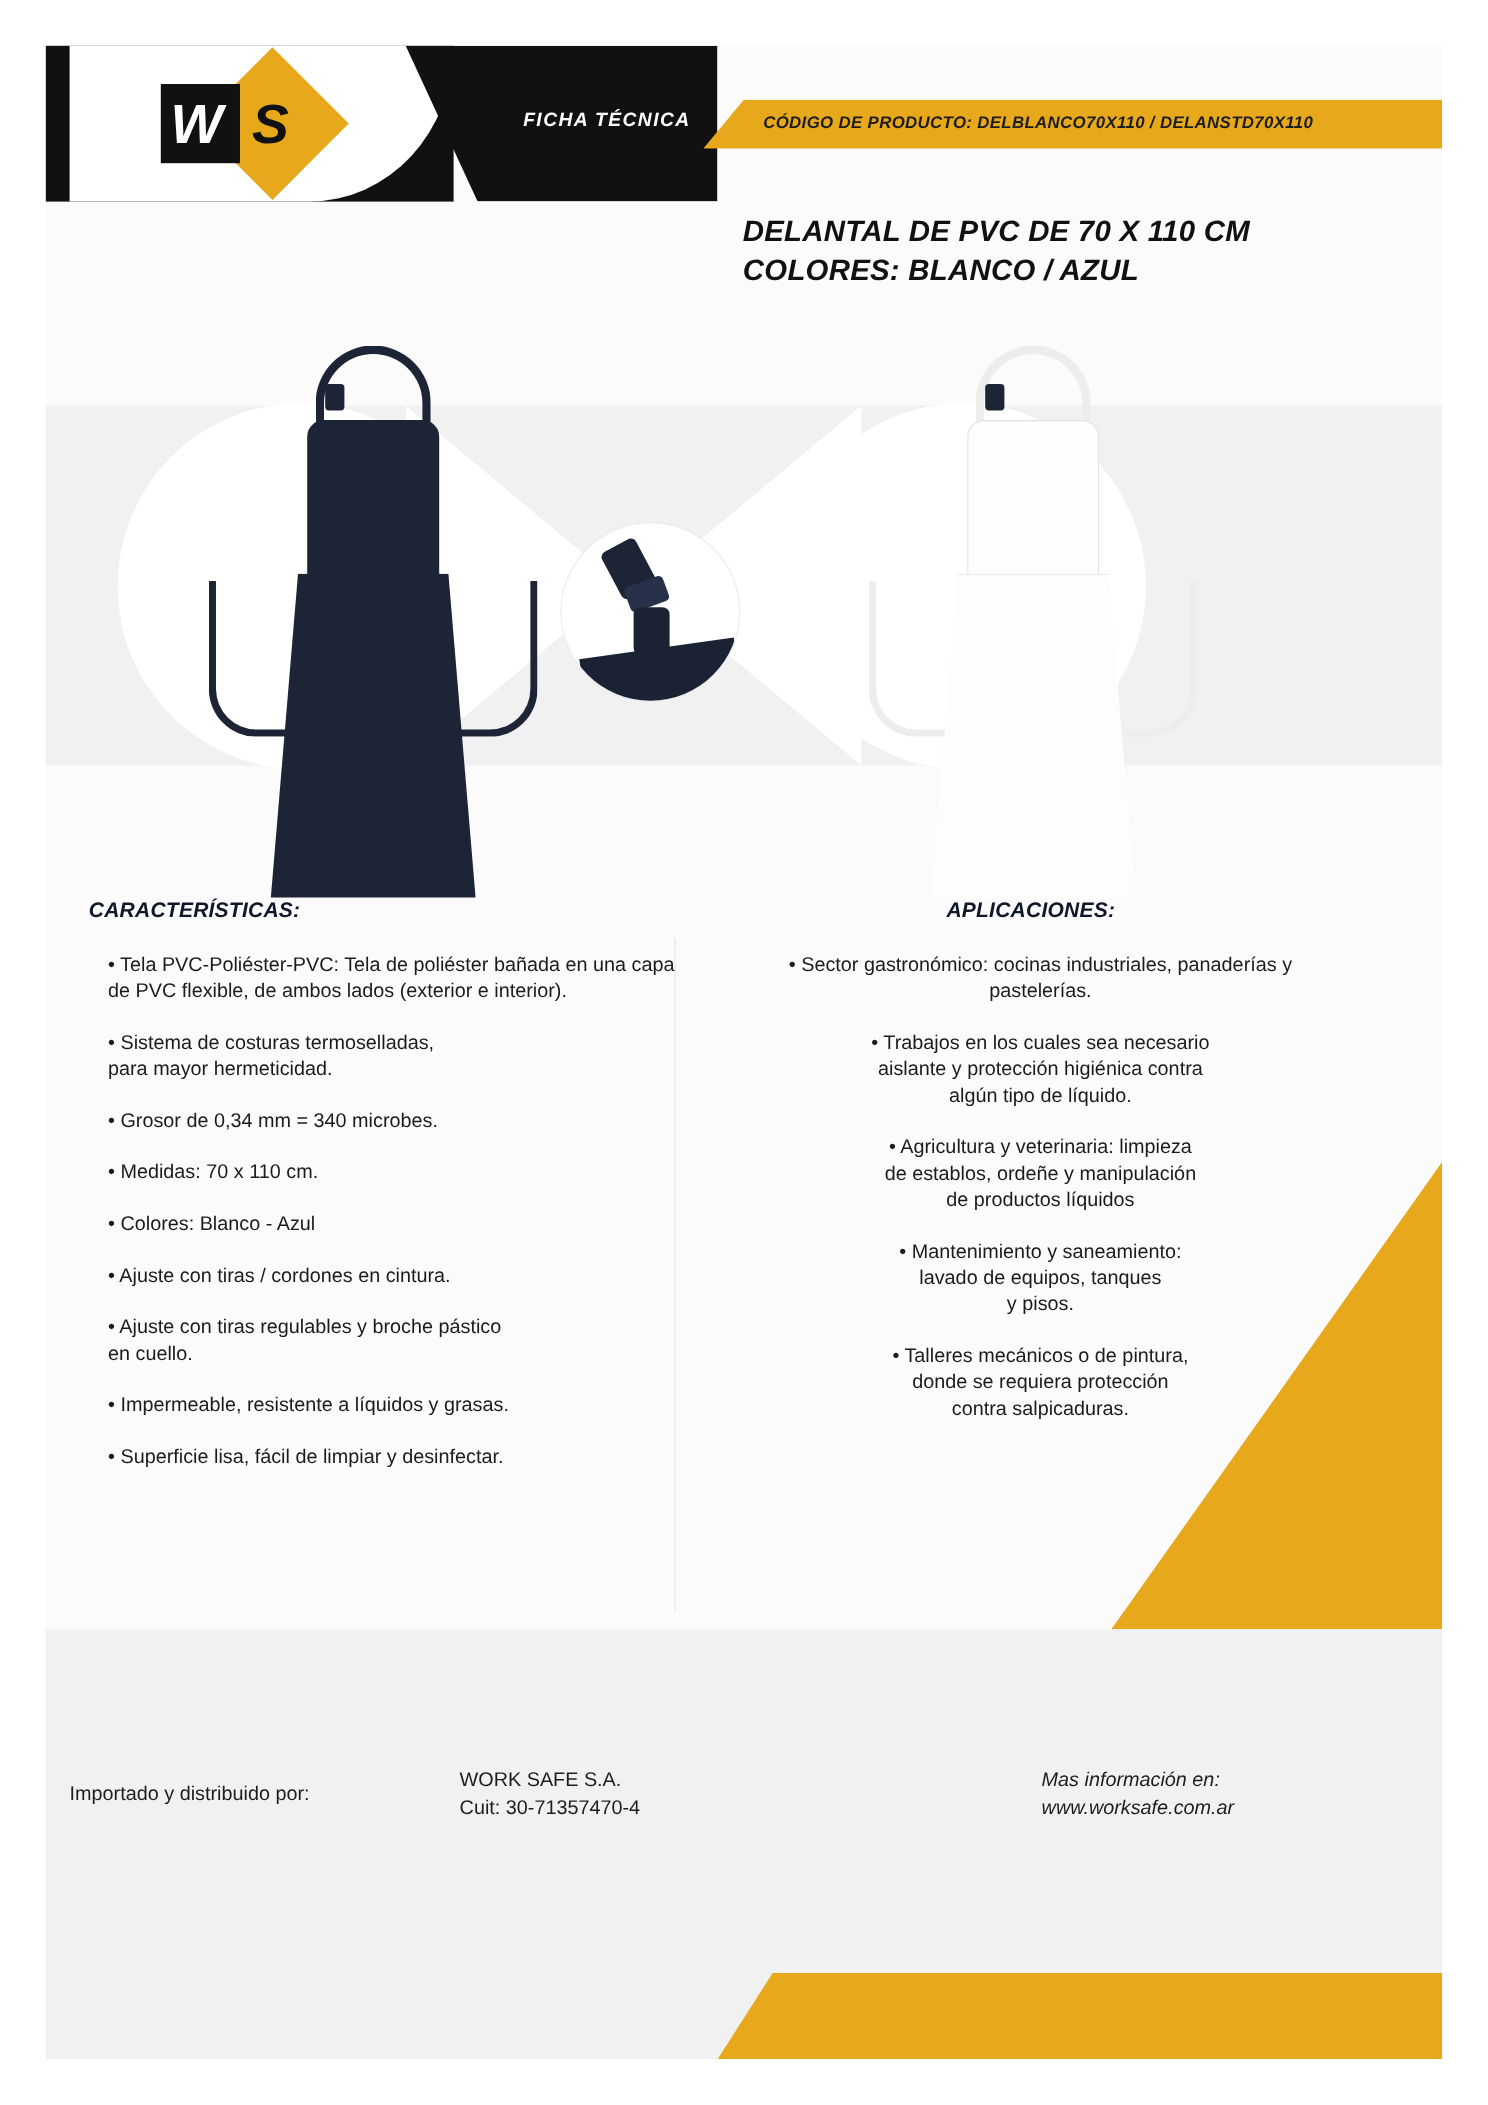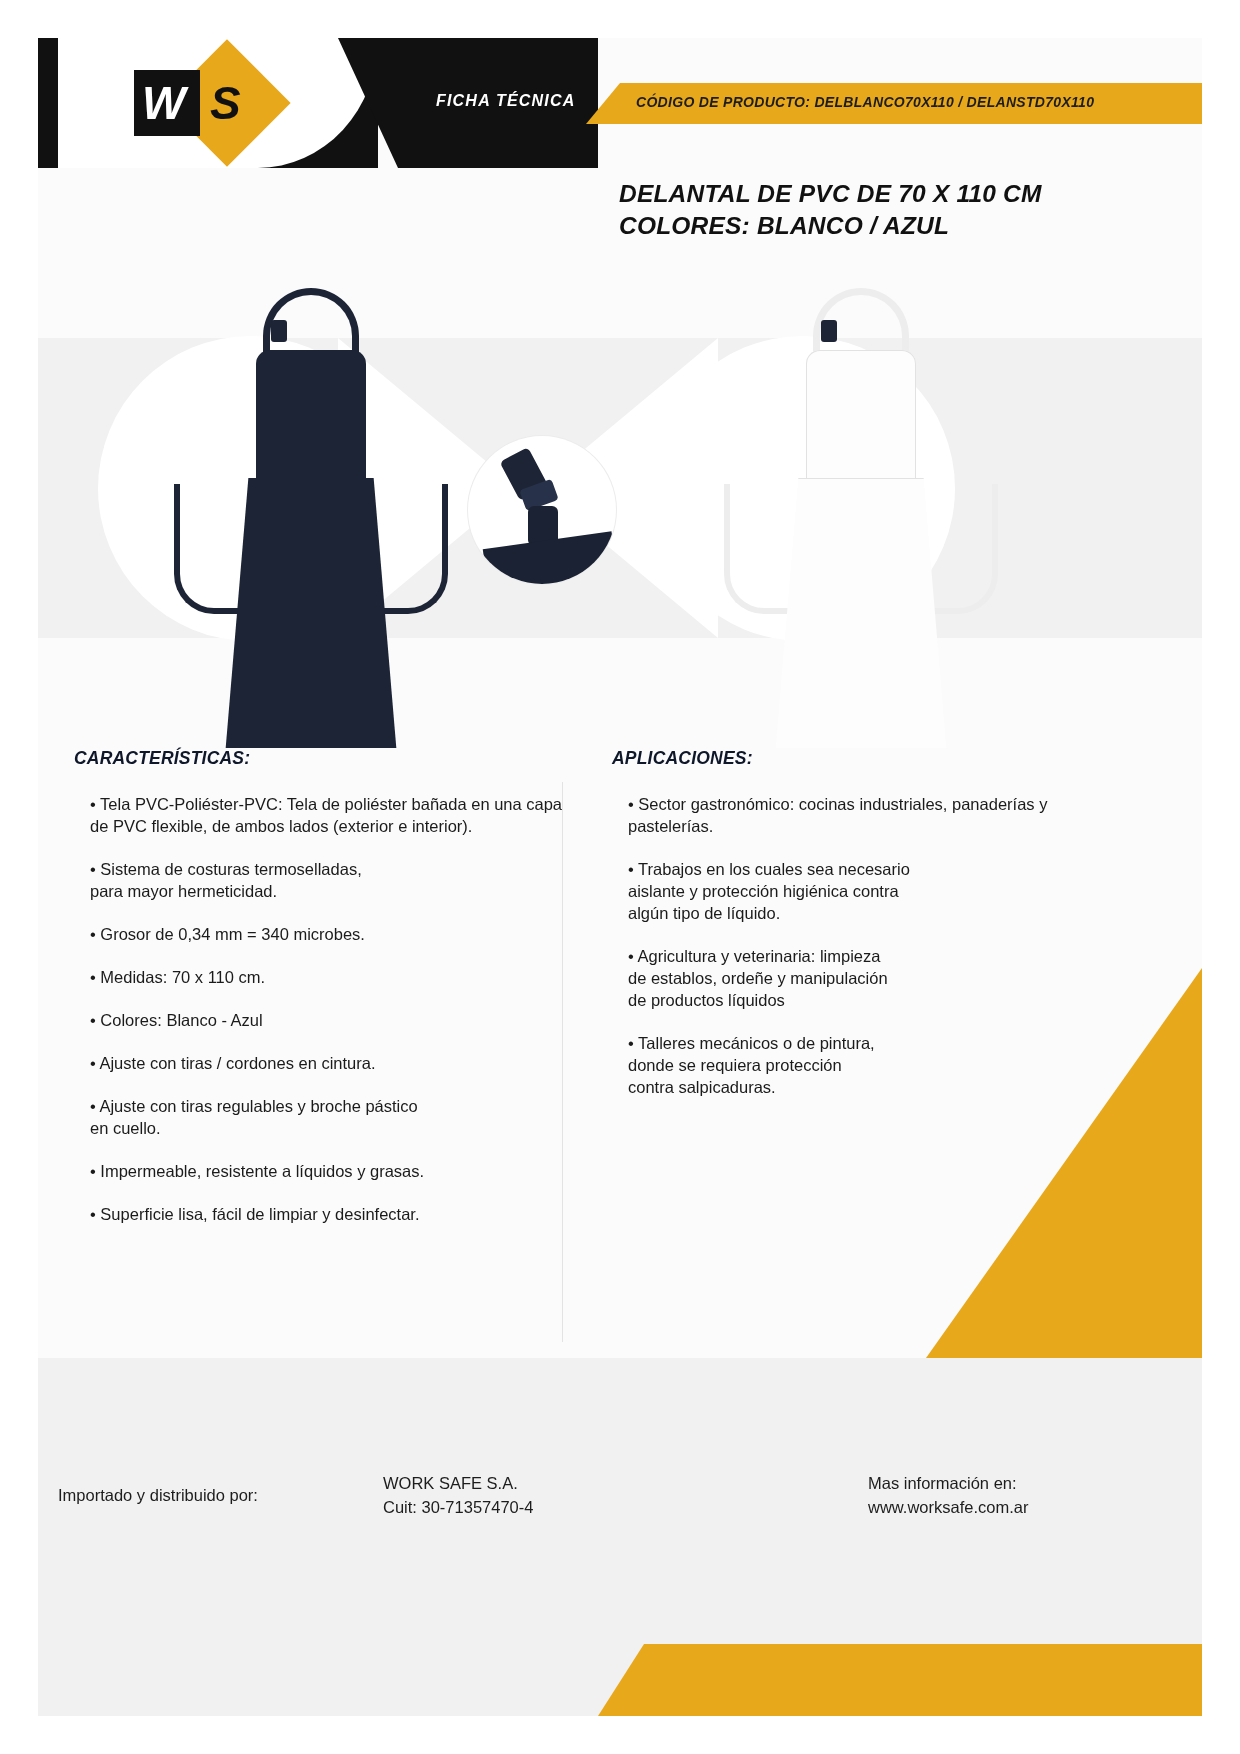--- a/index.html
+++ b/index.html
@@ -350,21 +350,21 @@
     left: 0;
     top: 710px;
     width: 1164px;
     height: 610px;
   }
   .col {
     position: absolute;
     top: 0;
   }
   .col-left  { left: 18px;  width: 520px; }
-  .col-right { left: 548px; width: 520px; }
+  .col-right { left: 548px; width: 520px; text-align: center; }
   .divider {
     position: absolute;
     left: 524px;
     top: 34px;
     width: 1px;
     height: 560px;
     background: #e3e3e3;
   }
   .sec-title {
     color: #0f172a;
@@ -412,21 +412,21 @@
   }
   .footer-text {
     position: absolute;
     color: #1d1d1d;
     font-size: 16.5px;
     line-height: 24px;
     white-space: pre-line;
   }
   .ft-import { left: 20px;  top: 125px; }
   .ft-company { left: 345px; top: 113px; }
-  .ft-info   { left: 830px; top: 113px; text-align: left; }
+  .ft-info   { left: 830px; top: 113px; text-align: left; font-style: italic; }
 
   .footer-gold {
     position: absolute;
     left: 560px;
     bottom: 0;
     width: 604px;
     height: 72px;
     background: #e8a81c;
     clip-path: polygon(46px 0, 100% 0, 100% 100%, 0 100%);
   }
@@ -515,20 +515,23 @@
       <div class="col col-right">
         <h2 class="sec-title">APLICACIONES:</h2>
         <ul class="bullets">
           <li>• Sector gastronómico: cocinas industriales, panaderías y pastelerías.</li>
           <li>• Trabajos en los cuales sea necesario
 aislante y protección higiénica contra
 algún tipo de líquido.</li>
           <li>• Agricultura y veterinaria: limpieza
 de establos, ordeñe y manipulación
 de productos líquidos</li>
+          <li>• Mantenimiento y saneamiento:
+lavado de equipos, tanques
+y pisos.</li>
           <li>• Talleres mecánicos o de pintura,
 donde se requiera protección
 contra salpicaduras.</li>
         </ul>
       </div>
     </div>
 
     <div class="footer">
       <div class="footer-text ft-import">Importado y distribuido por:</div>
       <div class="footer-text ft-company">WORK SAFE S.A.

